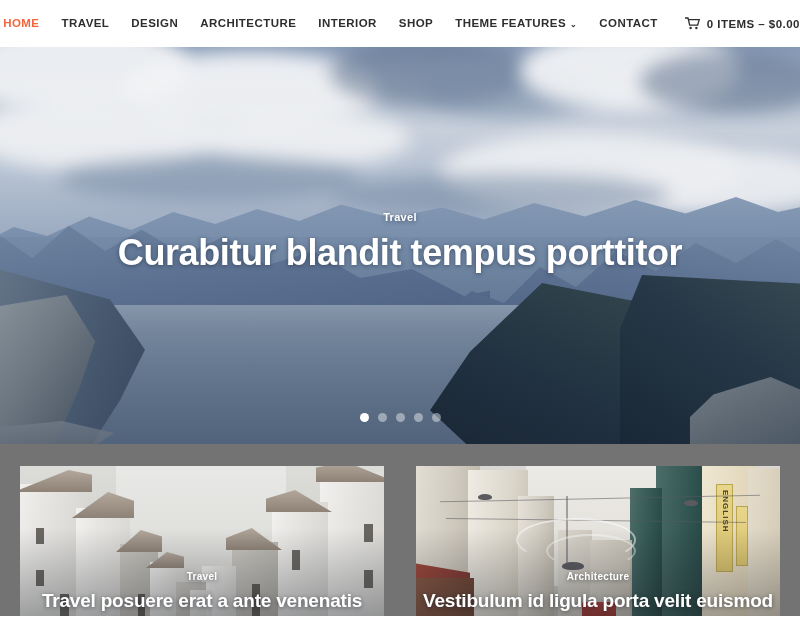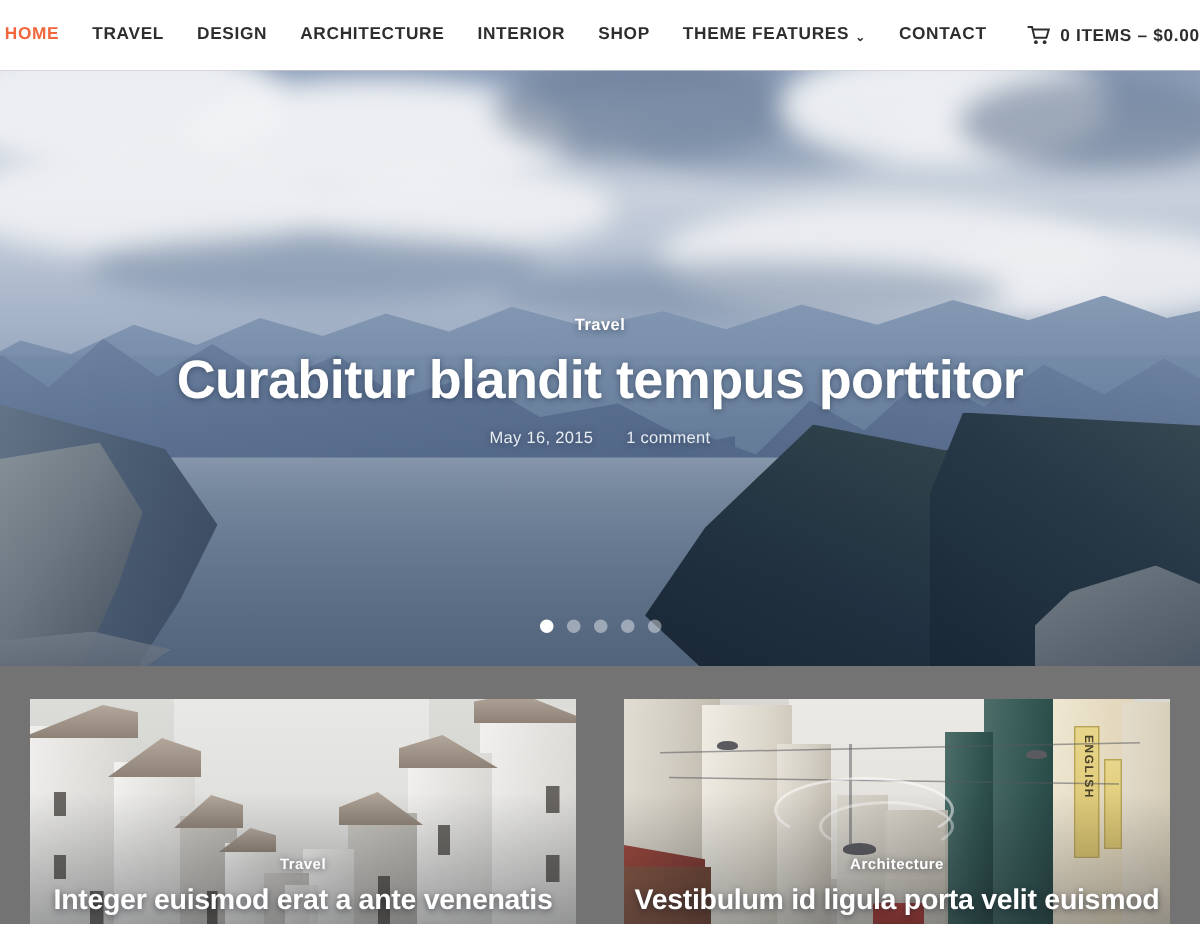--- a/index.html
+++ b/index.html
@@ -506,24 +506,20 @@
       <div class="shore-left"></div>
       <div class="cliff-right"></div>
       <div class="cliff-right-2"></div>
       <div class="cliff-right-rock"></div>
       <div class="hero-tint"></div>
     </div>
 
     <div class="hero-caption">
       <a class="hero-category" href="#">Travel</a>
       <a class="hero-title" href="#">Curabitur blandit tempus porttitor</a>
-      <div class="hero-meta">
-        <span>May 16, 2015</span>
-        <span class="comments">1 comment</span>
-      </div>
     </div>
 
     <div class="slider-dots">
       <span class="dot is-active"></span>
       <span class="dot"></span>
       <span class="dot"></span>
       <span class="dot"></span>
       <span class="dot"></span>
     </div>
 
@@ -561,21 +557,21 @@
         <div class="win" style="left:118px;top:128px;width:7px;height:30px;"></div>
         <div class="win" style="left:344px;top:58px;width:9px;height:18px;"></div>
         <div class="win" style="left:344px;top:104px;width:9px;height:18px;"></div>
         <div class="win" style="left:272px;top:84px;width:8px;height:20px;"></div>
         <div class="win" style="left:232px;top:118px;width:8px;height:40px;"></div>
       </div>
       <div class="card-tint"></div>
       <div class="card-caption">
         <a class="card-category" href="#">Travel</a>
         <a class="card-title" href="#">
-          <span>Integer euismod erat a ante</span>
+          <span>Travel posuere erat a ante</span>
           <span>venenatis dapibus posuere velit</span>
         </a>
       </div>
     </article>
 
     <article class="card">
       <div class="photo-street">
         <div class="st-sky"></div>
 
         <div class="bldg" style="left:-10px;top:-6px;width:74px;height:168px;"></div>

